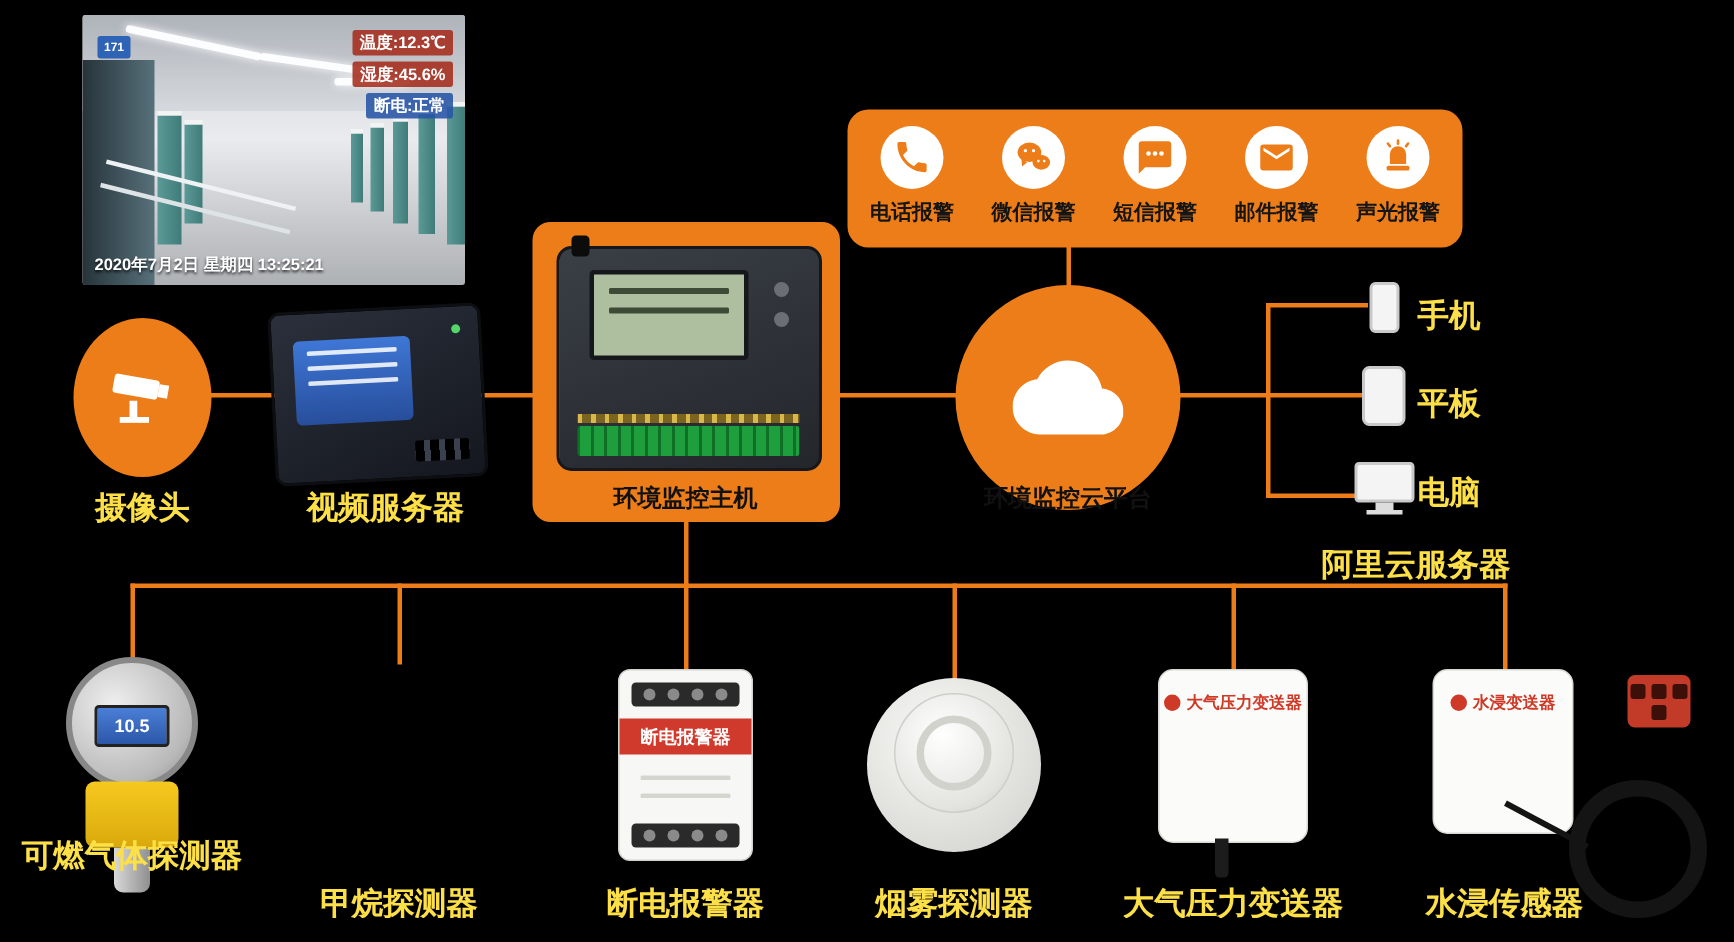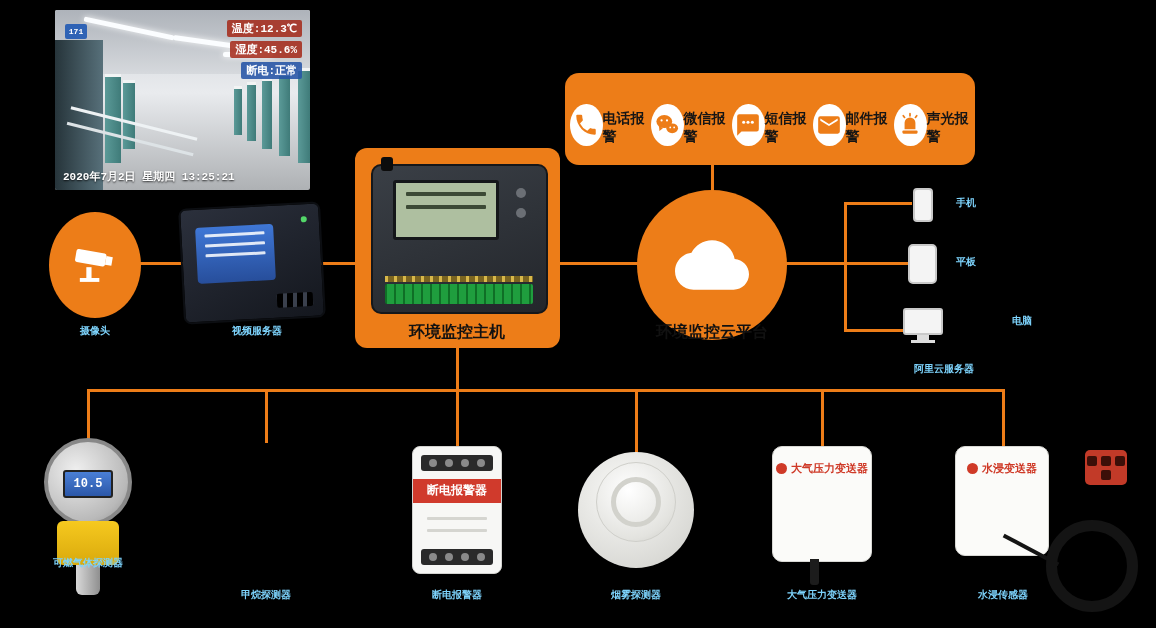--- a/index.html
+++ b/index.html
@@ -1,29 +1,29 @@
 <!DOCTYPE html>
 <html><head>
 <meta charset="utf-8">
 <style>
   html,body{margin:0;padding:0;background:#000;}
   .stage{position:relative;width:1156px;height:612px;background:#000;overflow:hidden;
-         font-family:Liberation Mono, monospace;}
+         font-family:Liberation Sans, sans-serif;}
   
   .lineh{position:absolute;height:3px;background:#ED7D18;z-index:1;}
   .linev{position:absolute;width:3px;background:#ED7D18;z-index:1;}
   
-  .lbl{position:absolute;transform:translateX(-50%);white-space:nowrap;font-size:10px;
-       font-weight:bold;color:#7dd3fc;z-index:7;text-align:center;}
+  .lbl{position:absolute;transform:translateX(-50%);white-space:nowrap;font-size:21px;
+       font-weight:bold;color:#fde047;z-index:7;text-align:center;}
   .lbl.dark{color:#111;font-size:16px;}
   
   .alarm-box{position:absolute;left:565px;top:73px;width:410px;height:92px;background:#ED7D18;
              border-radius:14px;z-index:2;display:flex;justify-content:space-evenly;
              padding-top:11px;box-sizing:border-box;}
-  .alarm-item{display:flex;flex-direction:row;align-items:center;width:76px;}
+  .alarm-item{display:flex;flex-direction:column;align-items:center;width:76px;}
   .alarm-circle{width:42px;height:42px;border-radius:50%;background:#fff;display:flex;
                 align-items:center;justify-content:center;}
   .alarm-circle svg{width:26px;height:26px;}
   .alarm-label{margin-top:7px;font-size:14px;font-weight:bold;color:#151515;}
   
   .circle-node{position:absolute;background:#ED7D18;border-radius:50%;z-index:2;display:flex;
                align-items:center;justify-content:center;}
   .host-box{position:absolute;left:355px;top:148px;width:205px;height:200px;background:#ED7D18;
             border-radius:12px;z-index:2;}
   
@@ -262,21 +262,21 @@
   </div>
   <div class="lbl dark" style="left:712px;top:322px;">环境监控云平台</div>
 
   <div class="dev dev-phone"></div>
   <div class="dev dev-tablet"></div>
   <div class="dev dev-monitor"></div>
   <div class="dev-stand"></div>
   <div class="dev-base"></div>
   <div class="lbl" style="left:966px;top:196px;">手机</div>
   <div class="lbl" style="left:966px;top:255px;">平板</div>
-  <div class="lbl" style="left:1022px;top:314px;">电脑</div>
+  <div class="lbl" style="left:966px;top:314px;">电脑</div>
   <div class="lbl" style="left:944px;top:362px;">阿里云服务器</div>
 
   <div class="gas" style="left:44px;top:438px;">
     <div class="gas-head">
       <div class="gas-screen">10.5</div>
     </div>
     <div class="gas-body"></div>
     <div class="gas-probe"></div>
   </div>
   <div class="lbl" style="left:88px;top:556px;">可燃气体探测器</div>

